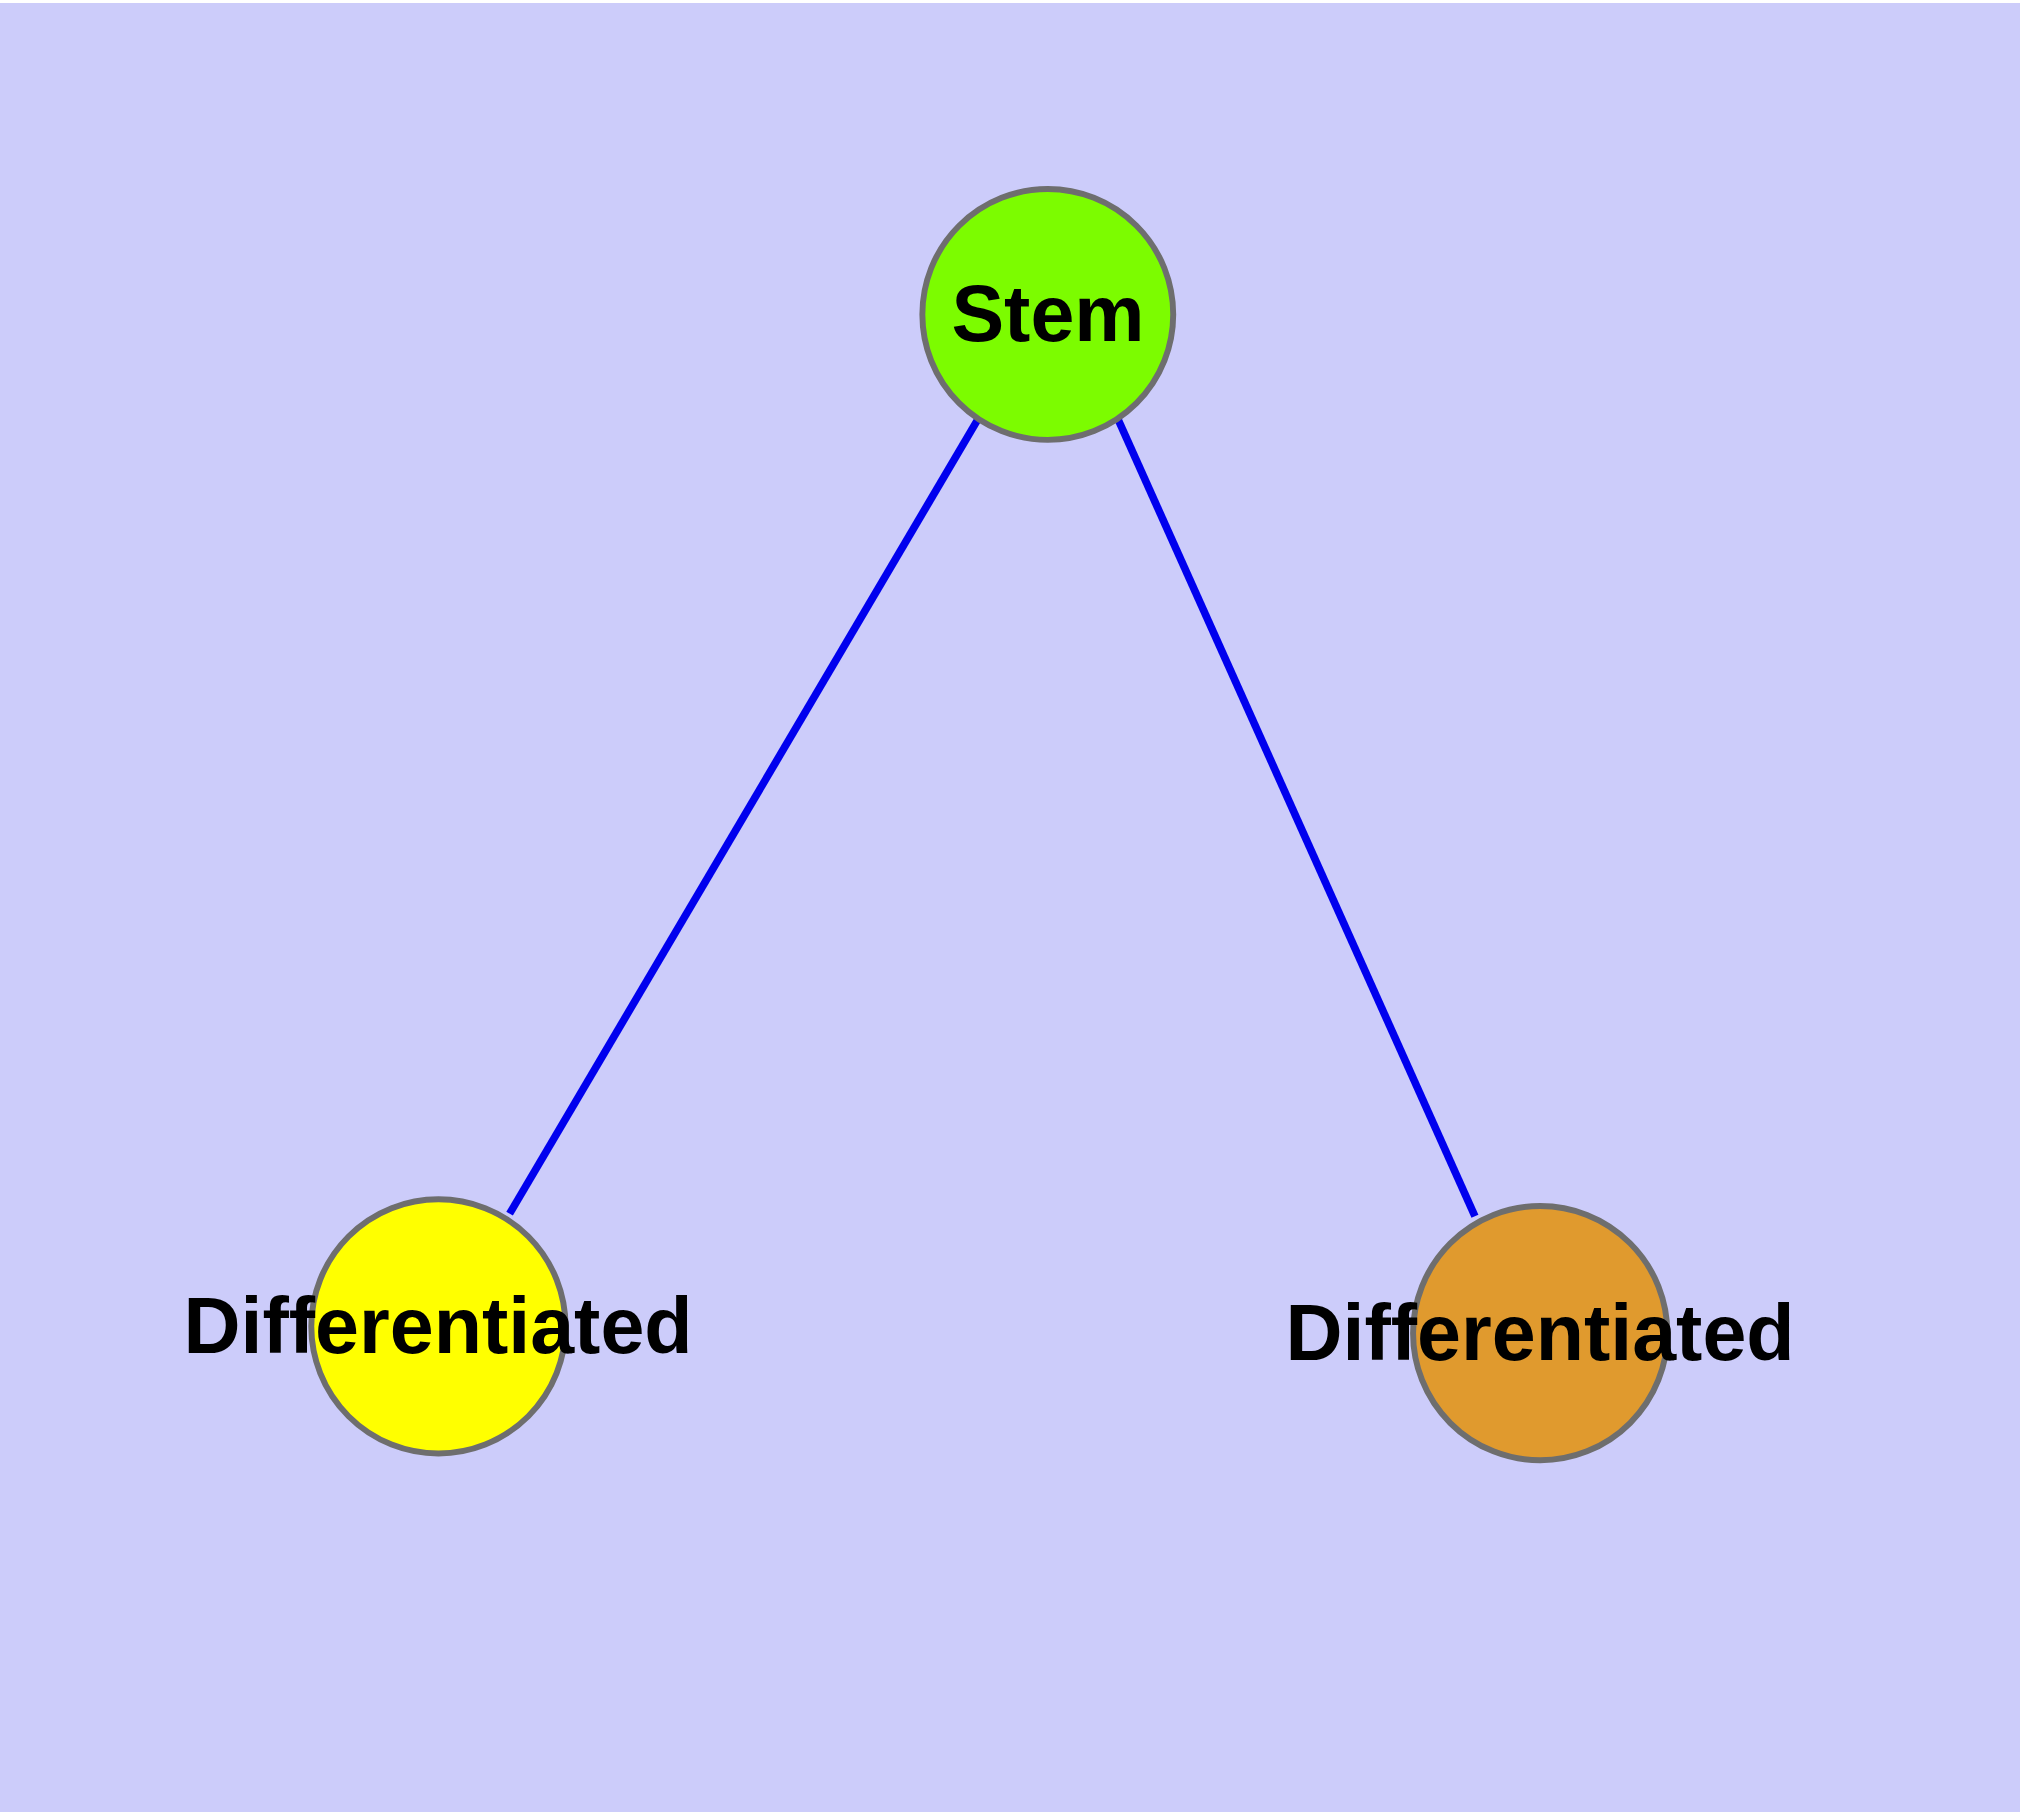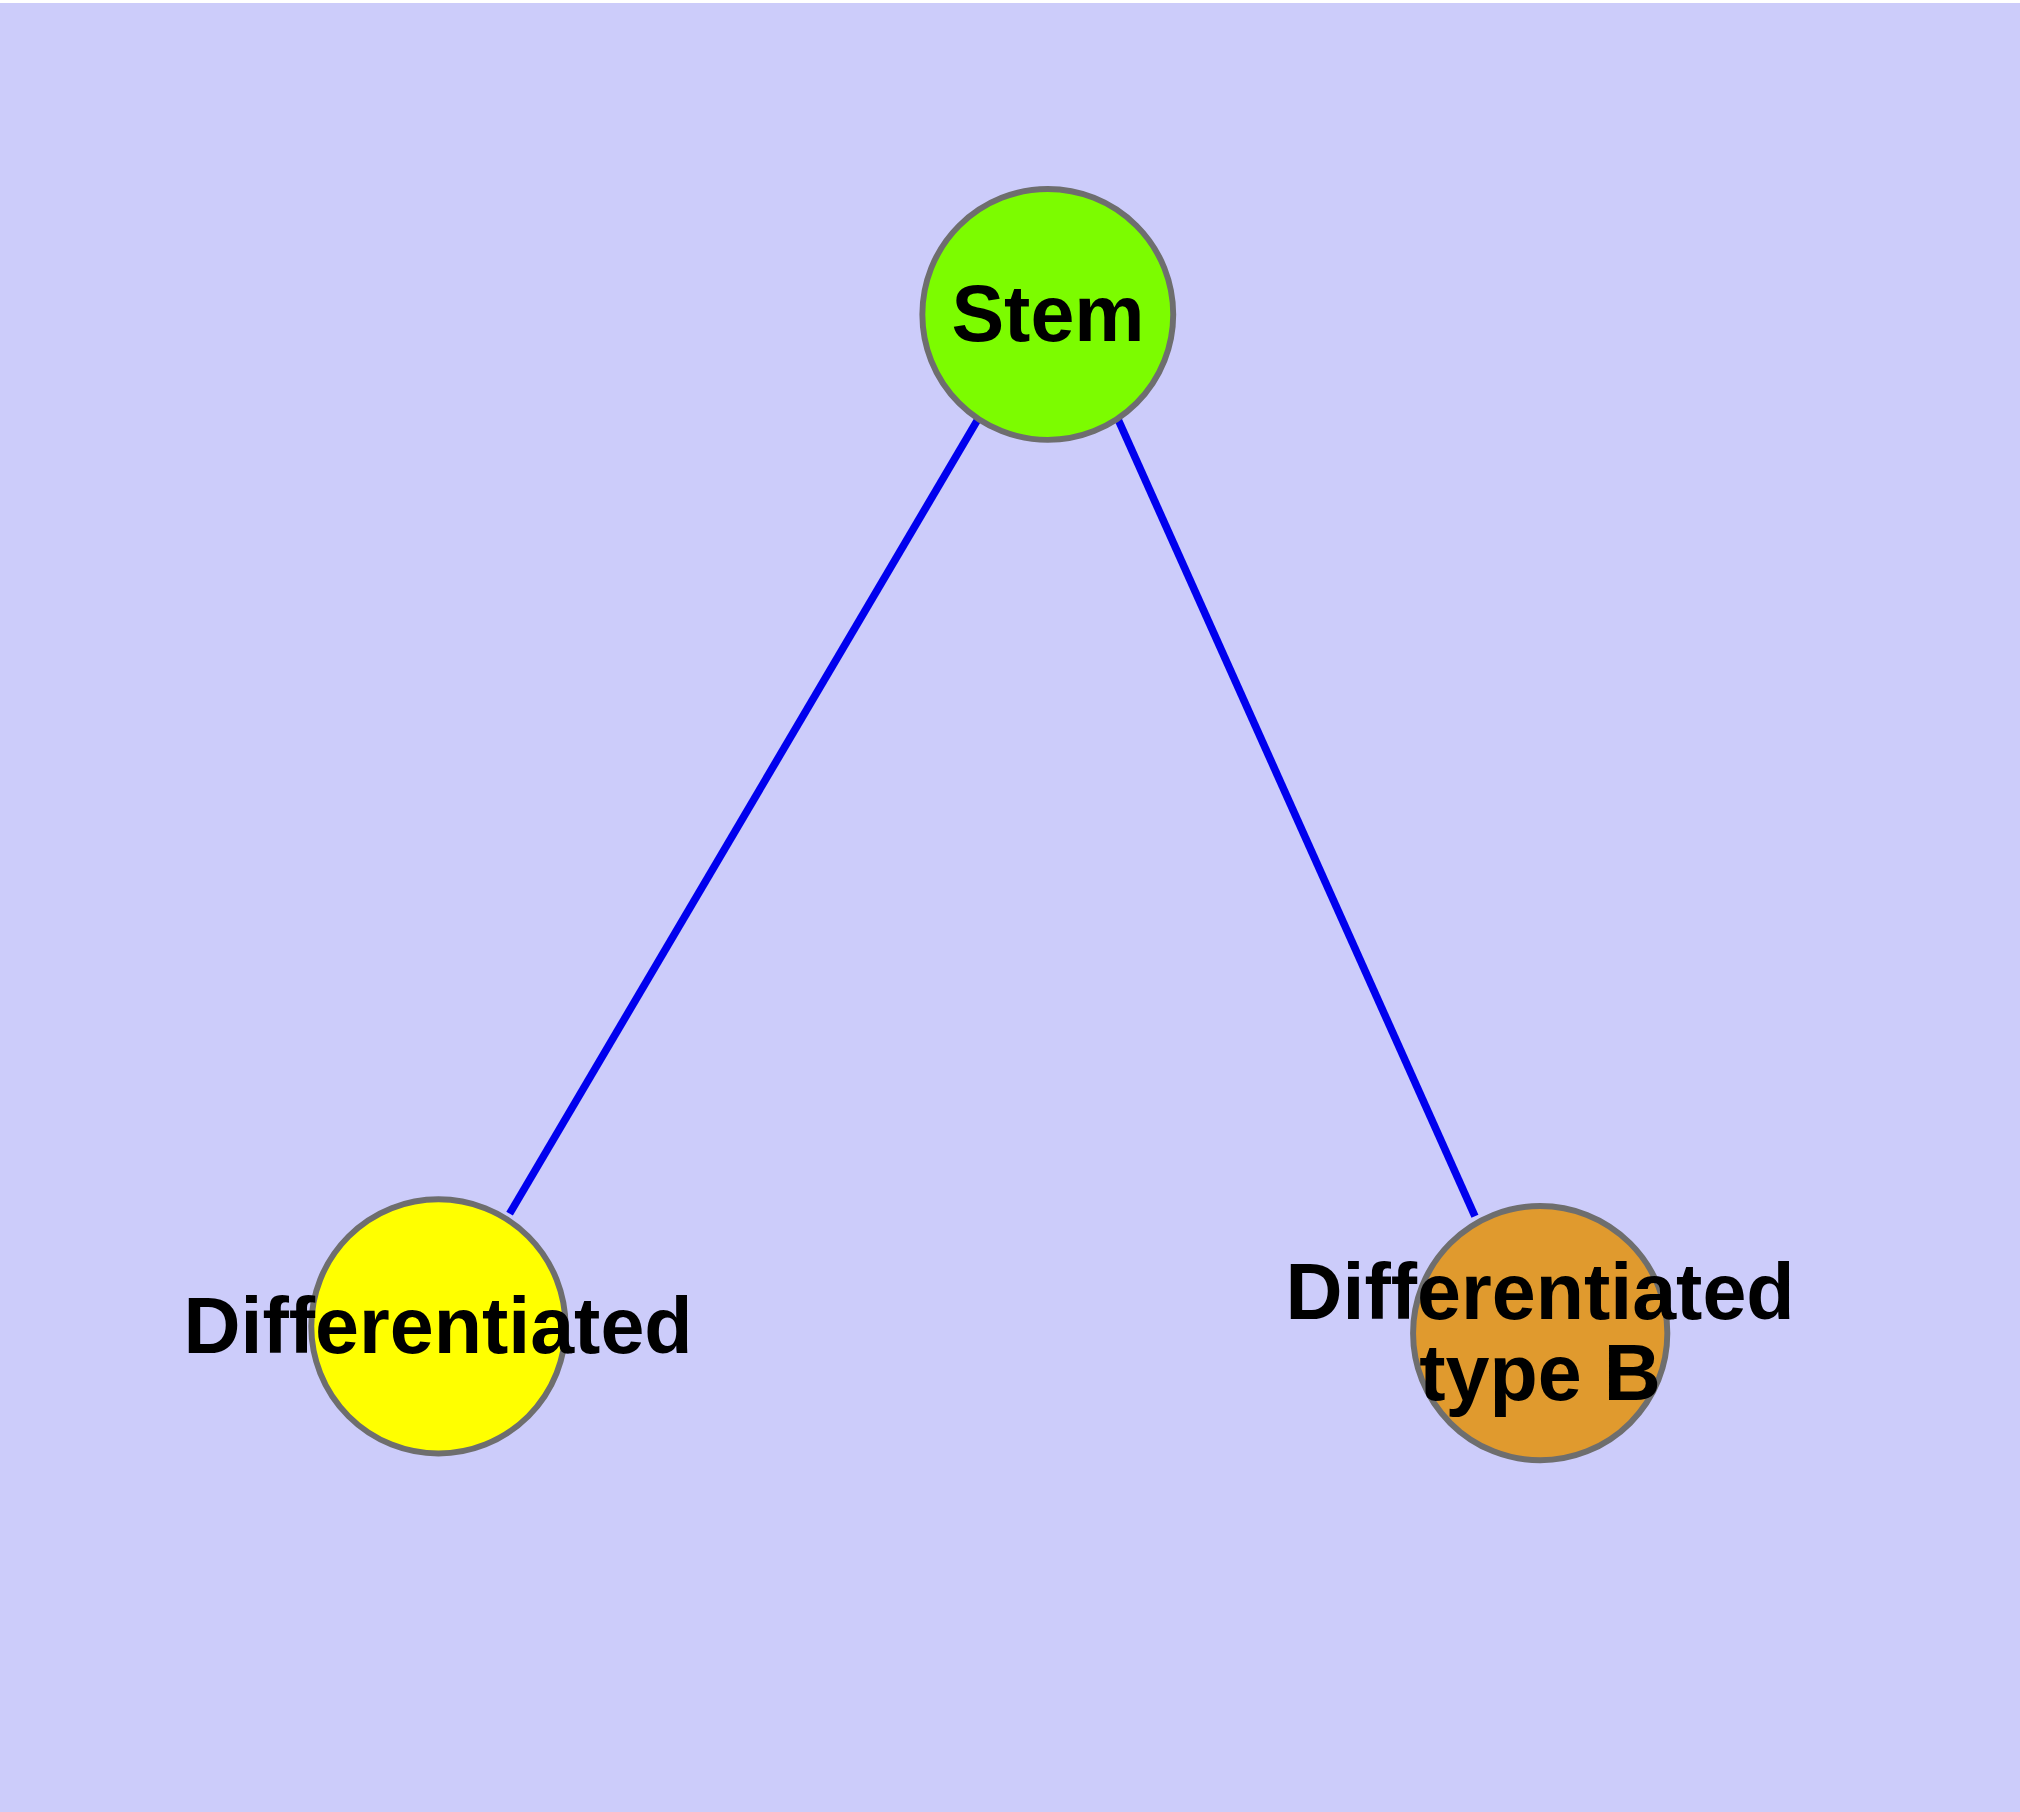--- a/index.html
+++ b/index.html
@@ -66,18 +66,17 @@
   <div class="node-label" style="left: 1048px; top: 314px; color: rgb(0, 0, 0); font-size: 79px;">
     <div>Stem</div>
   </div>
 
   <div class="node-label" style="left: 438px; top: 1326px; color: rgb(0, 0, 0); font-size: 79px;">
     <div>Differentiated</div>
   </div>
 
   <div class="node-label" style="left: 1540px; top: 1333px; color: rgb(0, 0, 0); font-size: 79px;">
     <div>Differentiated</div>
-    <div>type B</div>
   </div>
 
   <div class="top-strip"></div>
 </div>
 
 
 </body></html>

